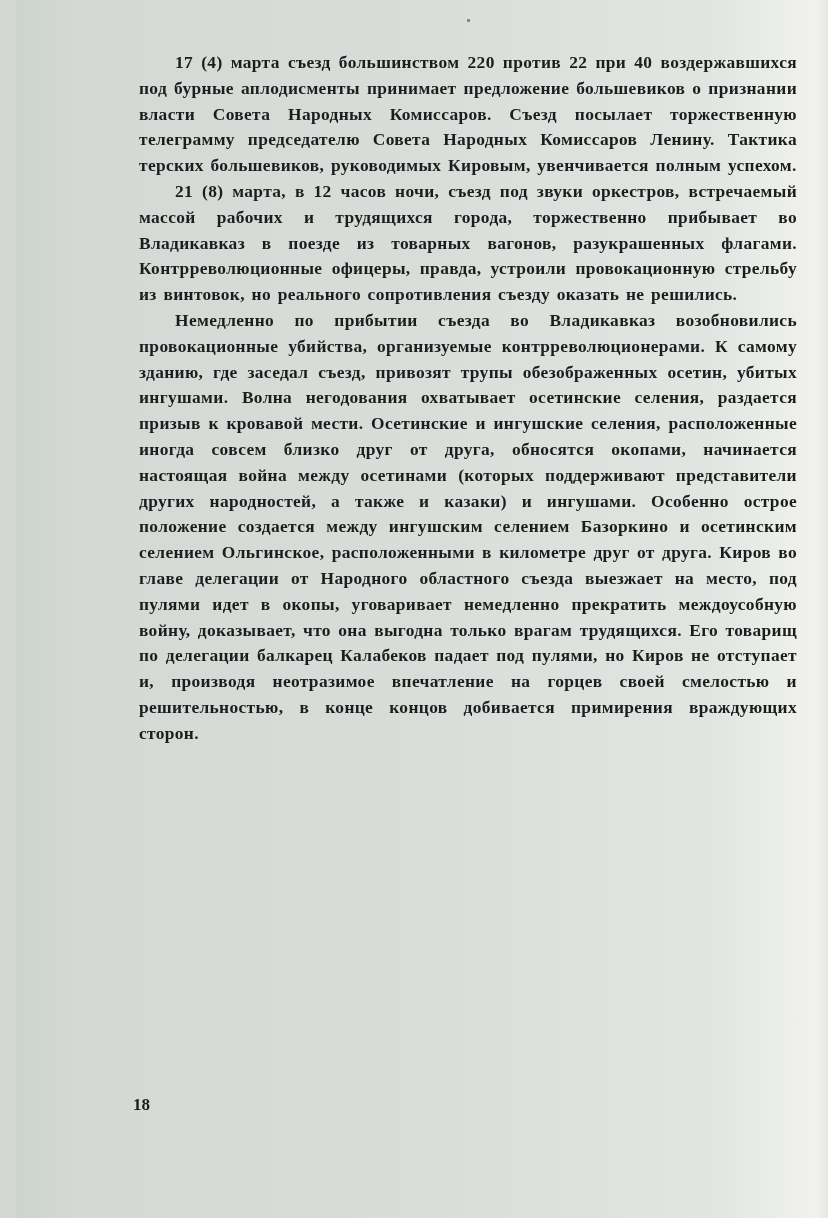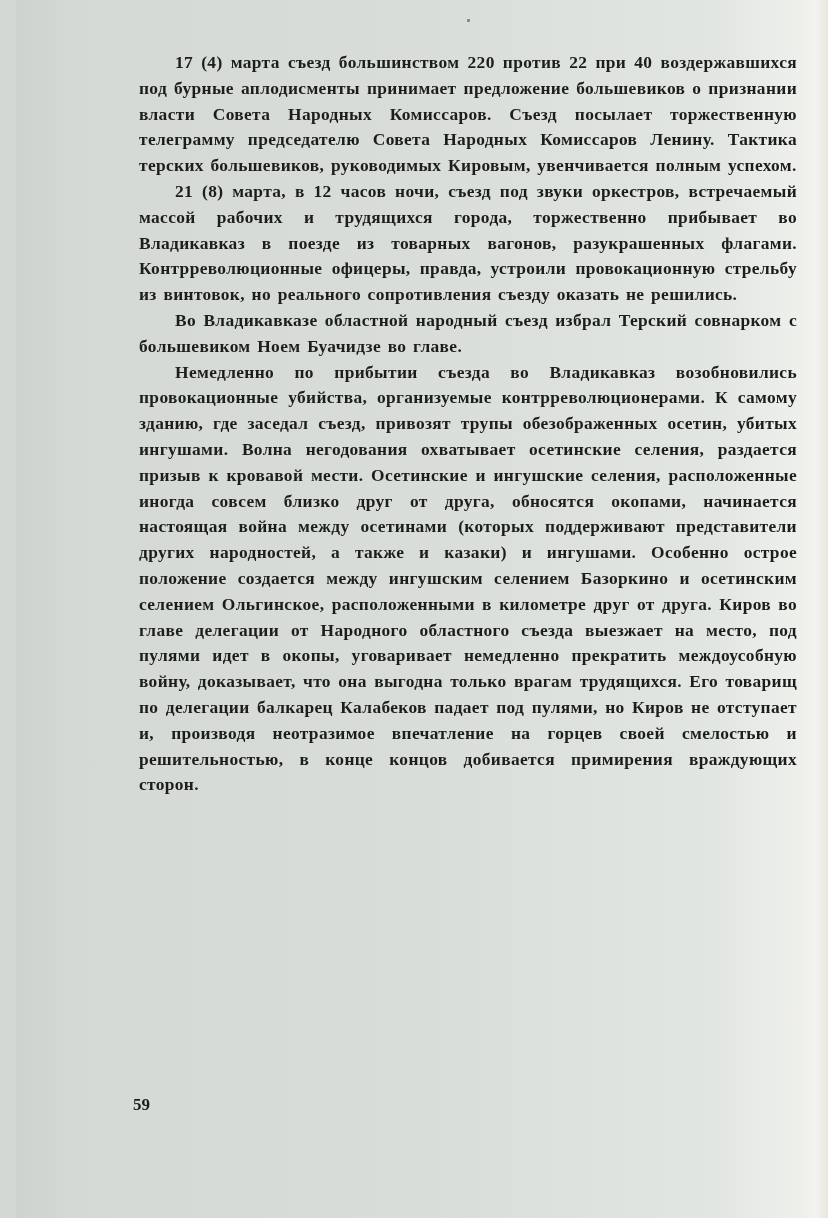--- a/index.html
+++ b/index.html
@@ -62,18 +62,17 @@
 </style>
 </head>
 <body>
 
 <div class="page">
   <div class="speck"></div>
 
   <div class="text-block">
     <p class="para">17 (4) марта съезд большинством 220 против 22 при 40 воздержавшихся под бурные аплодисменты принимает предложение большевиков о признании власти Совета Народных Комиссаров. Съезд посылает торжественную телеграмму председателю Совета Народных Комиссаров Ленину. Тактика терских большевиков, руководимых Кировым, увенчивается полным успехом.</p>
     <p class="para">21 (8) марта, в 12 часов ночи, съезд под звуки оркестров, встречаемый массой рабочих и трудящихся города, торжественно прибывает во Владикавказ в поезде из товарных вагонов, разукрашенных флагами. Контрреволюционные офицеры, правда, устроили провокационную стрельбу из винтовок, но реального сопротивления съезду оказать не решились.</p>
-    <p class="para">Во Владикавказе областной народный съезд избрал Терский совнарком с большевиком Ноем Буачидзе во главе.</p>
     <p class="para">Немедленно по прибытии съезда во Владикавказ возобновились провокационные убийства, организуемые контрреволюционерами. К самому зданию, где заседал съезд, привозят трупы обезображенных осетин, убитых ингушами. Волна негодования охватывает осетинские селения, раздается призыв к кровавой мести. Осетинские и ингушские селения, расположенные иногда совсем близко друг от друга, обносятся окопами, начинается настоящая война между осетинами (которых поддерживают представители других народностей, а также и казаки) и ингушами. Особенно острое положение создается между ингушским селением Базоркино и осетинским селением Ольгинское, расположенными в километре друг от друга. Киров во главе делегации от Народного областного съезда выезжает на место, под пулями идет в окопы, уговаривает немедленно прекратить междоусобную войну, доказывает, что она выгодна только врагам трудящихся. Его товарищ по делегации балкарец Калабеков падает под пулями, но Киров не отступает и, производя неотразимое впечатление на горцев своей смелостью и решительностью, в конце концов добивается примирения враждующих сторон.</p>
   </div>
 
-  <div class="page-number">59</div>
+  <div class="page-number">18</div>
 </div>
 
 </body></html>

